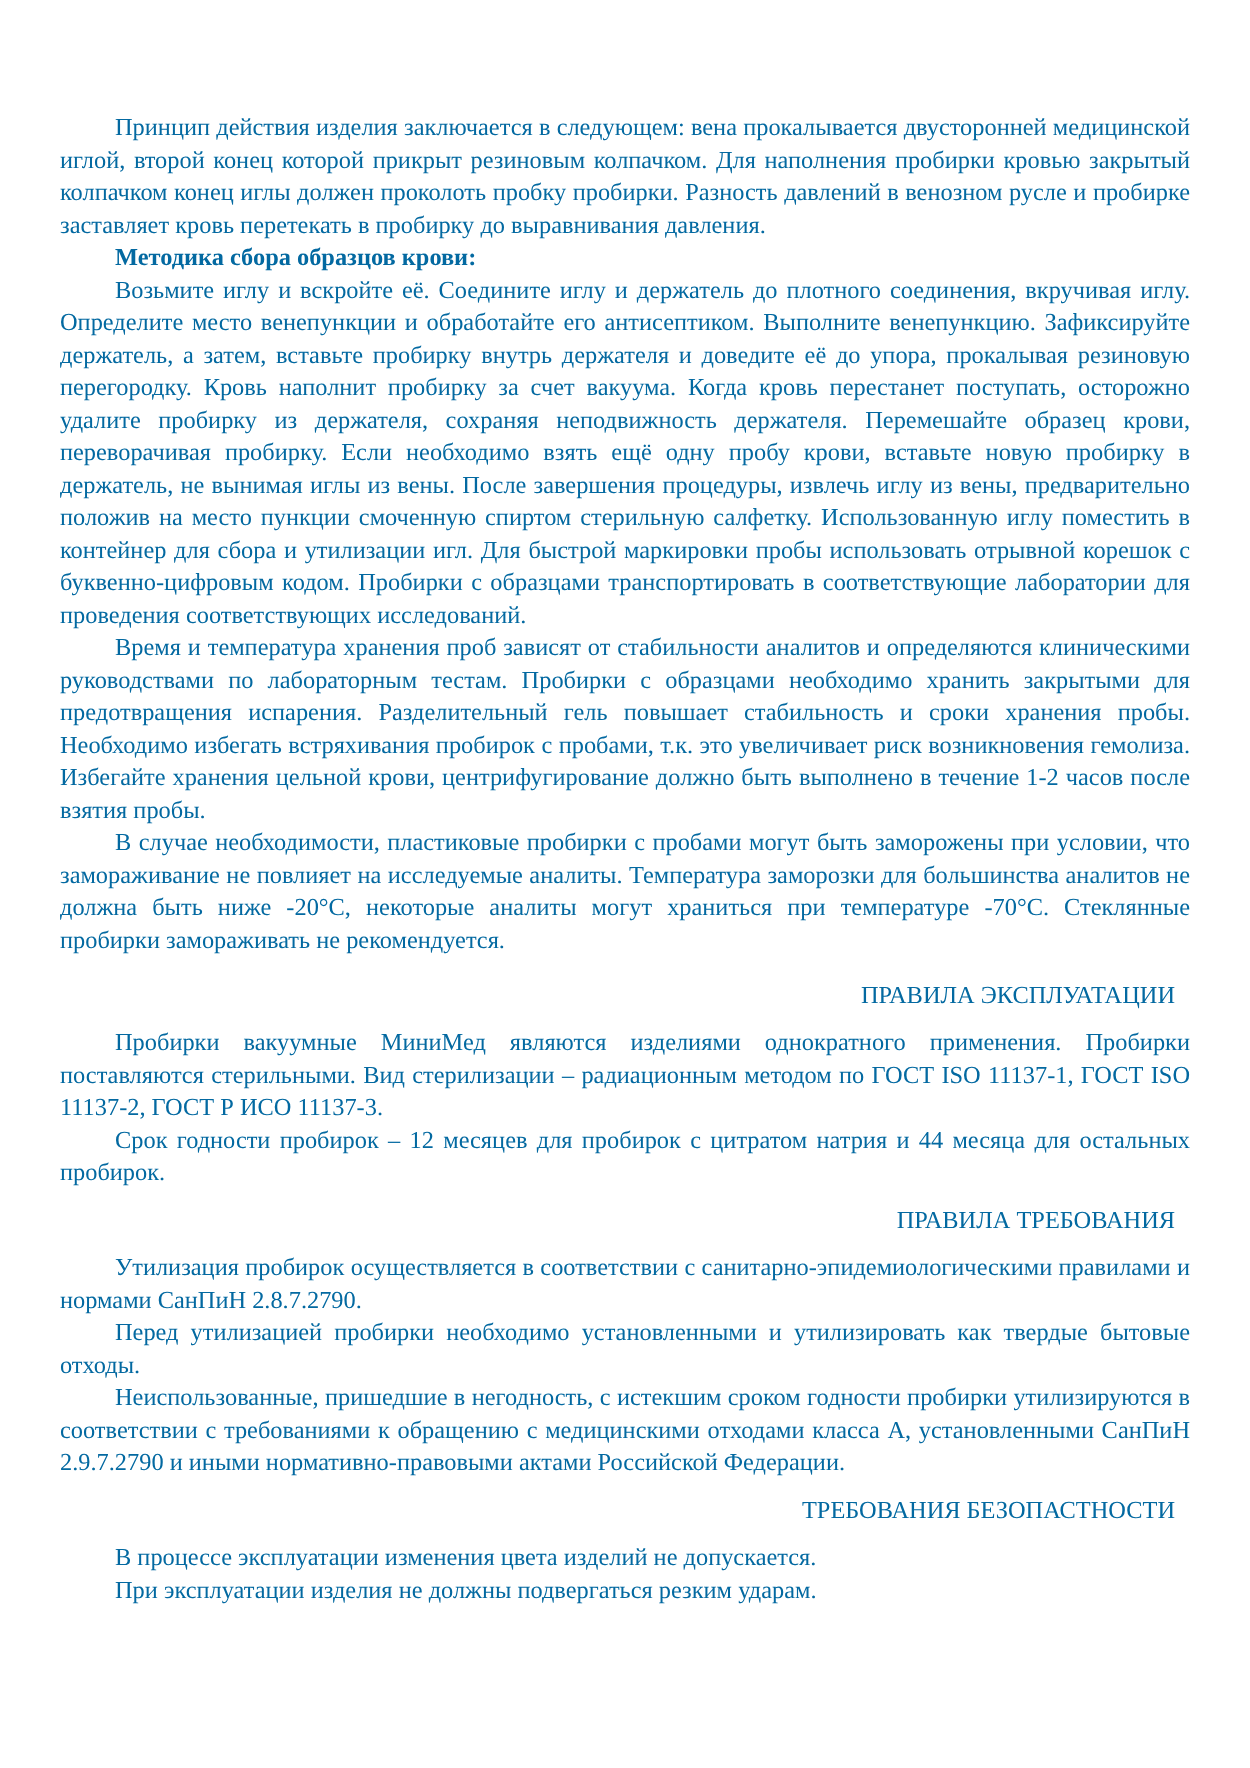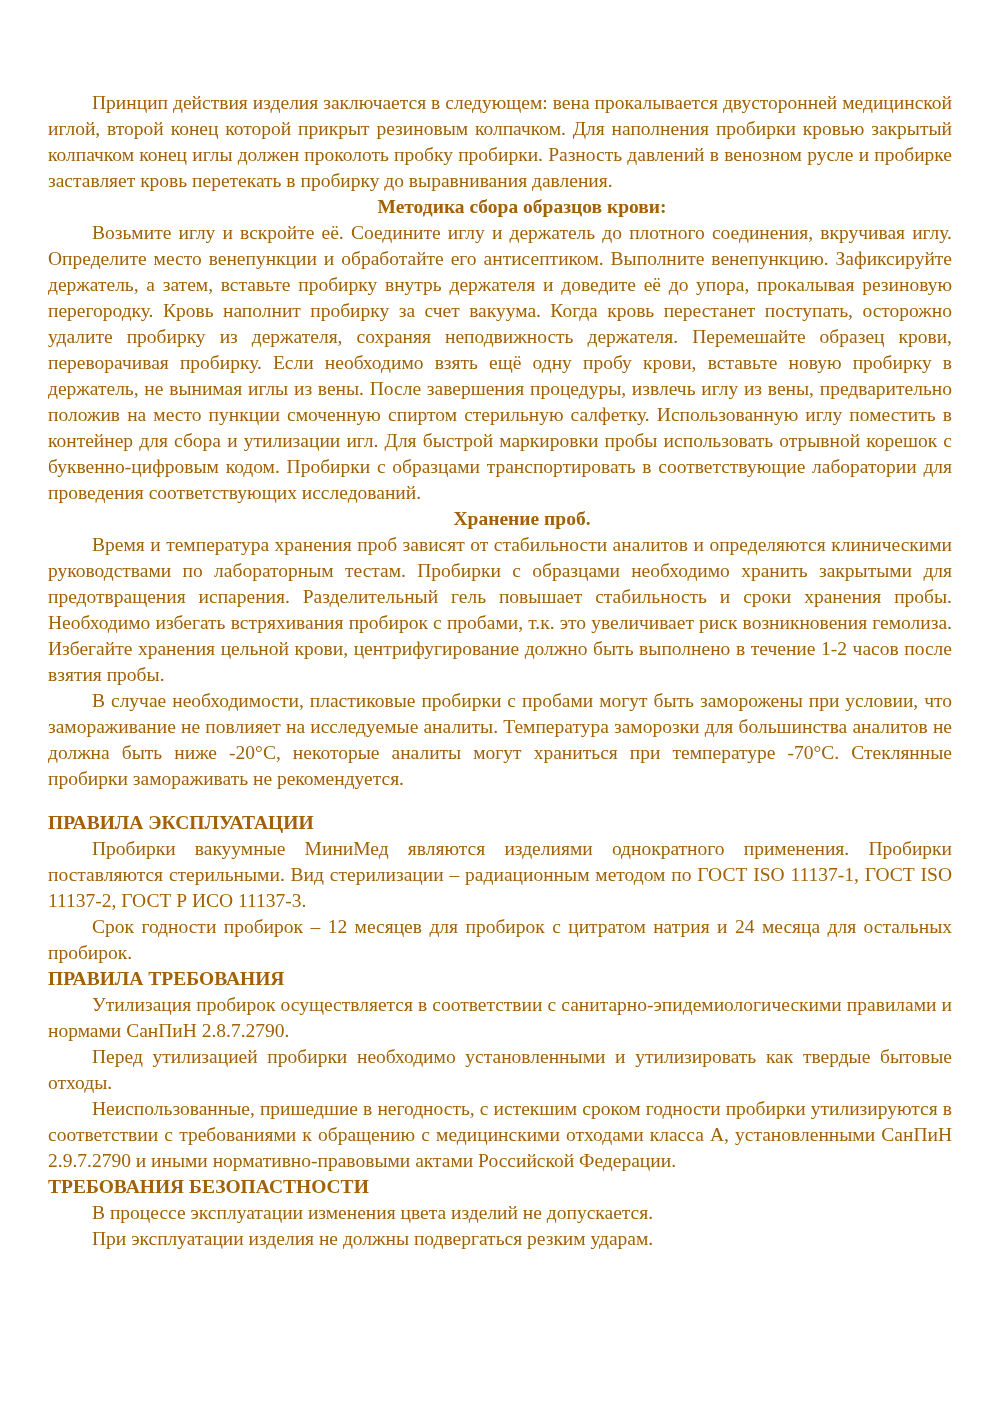--- a/index.html
+++ b/index.html
@@ -11,56 +11,55 @@
     position: relative;
     width: 1000px;
     height: 1414px;
     margin: 0 auto;
     background: #ffffff;
     box-sizing: border-box;
     padding: 90px 48px 40px 48px;
     font-family: "Liberation Serif", "DejaVu Serif", serif;
     font-size: 19.5px;
     line-height: 26px;
-    color: #a16207;
+    color: #0369a1;
   }
   .para {
     margin: 0;
     text-align: justify;
     text-indent: 44px;
   }
   .heading-inline {
     margin: 0;
     font-weight: bold;
-    text-align: center;
+    text-align: left;
     text-indent: 44px;
   }
   .heading-center {
-    margin: 0;
-    font-weight: bold;
-    text-align: left;
+    margin: 12px;
+    font-weight: normal;
+    text-align: right;
     text-indent: 0;
   }
   .space-before {
     margin-top: 18px;
   }
 </style>
 </head>
 <body>
 
 <div class="page">
   <p class="para">Принцип действия изделия заключается в следующем: вена прокалывается двусторонней медицинской иглой, второй конец которой прикрыт резиновым колпачком. Для наполнения пробирки кровью закрытый колпачком конец иглы должен проколоть пробку пробирки. Разность давлений в венозном русле и пробирке заставляет кровь перетекать в пробирку до выравнивания давления.</p>
   <p class="heading-inline">Методика сбора образцов крови:</p>
   <p class="para">Возьмите иглу и вскройте её. Соедините иглу и держатель до плотного соединения, вкручивая иглу. Определите место венепункции и обработайте его антисептиком. Выполните венепункцию. Зафиксируйте держатель, а затем, вставьте пробирку внутрь держателя и доведите её до упора, прокалывая резиновую перегородку. Кровь наполнит пробирку за счет вакуума. Когда кровь перестанет поступать, осторожно удалите пробирку из держателя, сохраняя неподвижность держателя. Перемешайте образец крови, переворачивая пробирку. Если необходимо взять ещё одну пробу крови, вставьте новую пробирку в держатель, не вынимая иглы из вены. После завершения процедуры, извлечь иглу из вены, предварительно положив на место пункции смоченную спиртом стерильную салфетку. Использованную иглу поместить в контейнер для сбора и утилизации игл. Для быстрой маркировки пробы использовать отрывной корешок с буквенно-цифровым кодом. Пробирки с образцами транспортировать в соответствующие лаборатории для проведения соответствующих исследований.</p>
-  <p class="heading-inline">Хранение проб.</p>
   <p class="para">Время и температура хранения проб зависят от стабильности аналитов и определяются клиническими руководствами по лабораторным тестам. Пробирки с образцами необходимо хранить закрытыми для предотвращения испарения. Разделительный гель повышает стабильность и сроки хранения пробы. Необходимо избегать встряхивания пробирок с пробами, т.к. это увеличивает риск возникновения гемолиза. Избегайте хранения цельной крови, центрифугирование должно быть выполнено в течение 1-2 часов после взятия пробы.</p>
   <p class="para">В случае необходимости, пластиковые пробирки с пробами могут быть заморожены при условии, что замораживание не повлияет на исследуемые аналиты. Температура заморозки для большинства аналитов не должна быть ниже -20°С, некоторые аналиты могут храниться при температуре -70°С. Стеклянные пробирки замораживать не рекомендуется.</p>
   <p class="heading-center space-before">ПРАВИЛА ЭКСПЛУАТАЦИИ</p>
   <p class="para">Пробирки вакуумные МиниМед являются изделиями однократного применения. Пробирки поставляются стерильными. Вид стерилизации – радиационным методом по ГОСТ ISO 11137-1, ГОСТ ISO 11137-2, ГОСТ Р ИСО 11137-3.</p>
-  <p class="para">Срок годности пробирок – 12 месяцев для пробирок с цитратом натрия и 24 месяца для остальных пробирок.</p>
+  <p class="para">Срок годности пробирок – 12 месяцев для пробирок с цитратом натрия и 44 месяца для остальных пробирок.</p>
   <p class="heading-center">ПРАВИЛА ТРЕБОВАНИЯ</p>
   <p class="para">Утилизация пробирок осуществляется в соответствии с санитарно-эпидемиологическими правилами и нормами СанПиН 2.8.7.2790.</p>
   <p class="para">Перед утилизацией пробирки необходимо установленными и утилизировать как твердые бытовые отходы.</p>
   <p class="para">Неиспользованные, пришедшие в негодность, с истекшим сроком годности пробирки утилизируются в соответствии с требованиями к обращению с медицинскими отходами класса А, установленными СанПиН 2.9.7.2790 и иными нормативно-правовыми актами Российской Федерации.</p>
   <p class="heading-center">ТРЕБОВАНИЯ БЕЗОПАСТНОСТИ</p>
   <p class="para">В процессе эксплуатации изменения цвета изделий не допускается.</p>
   <p class="para">При эксплуатации изделия не должны подвергаться резким ударам.</p>
 </div>
 
 </body></html>

